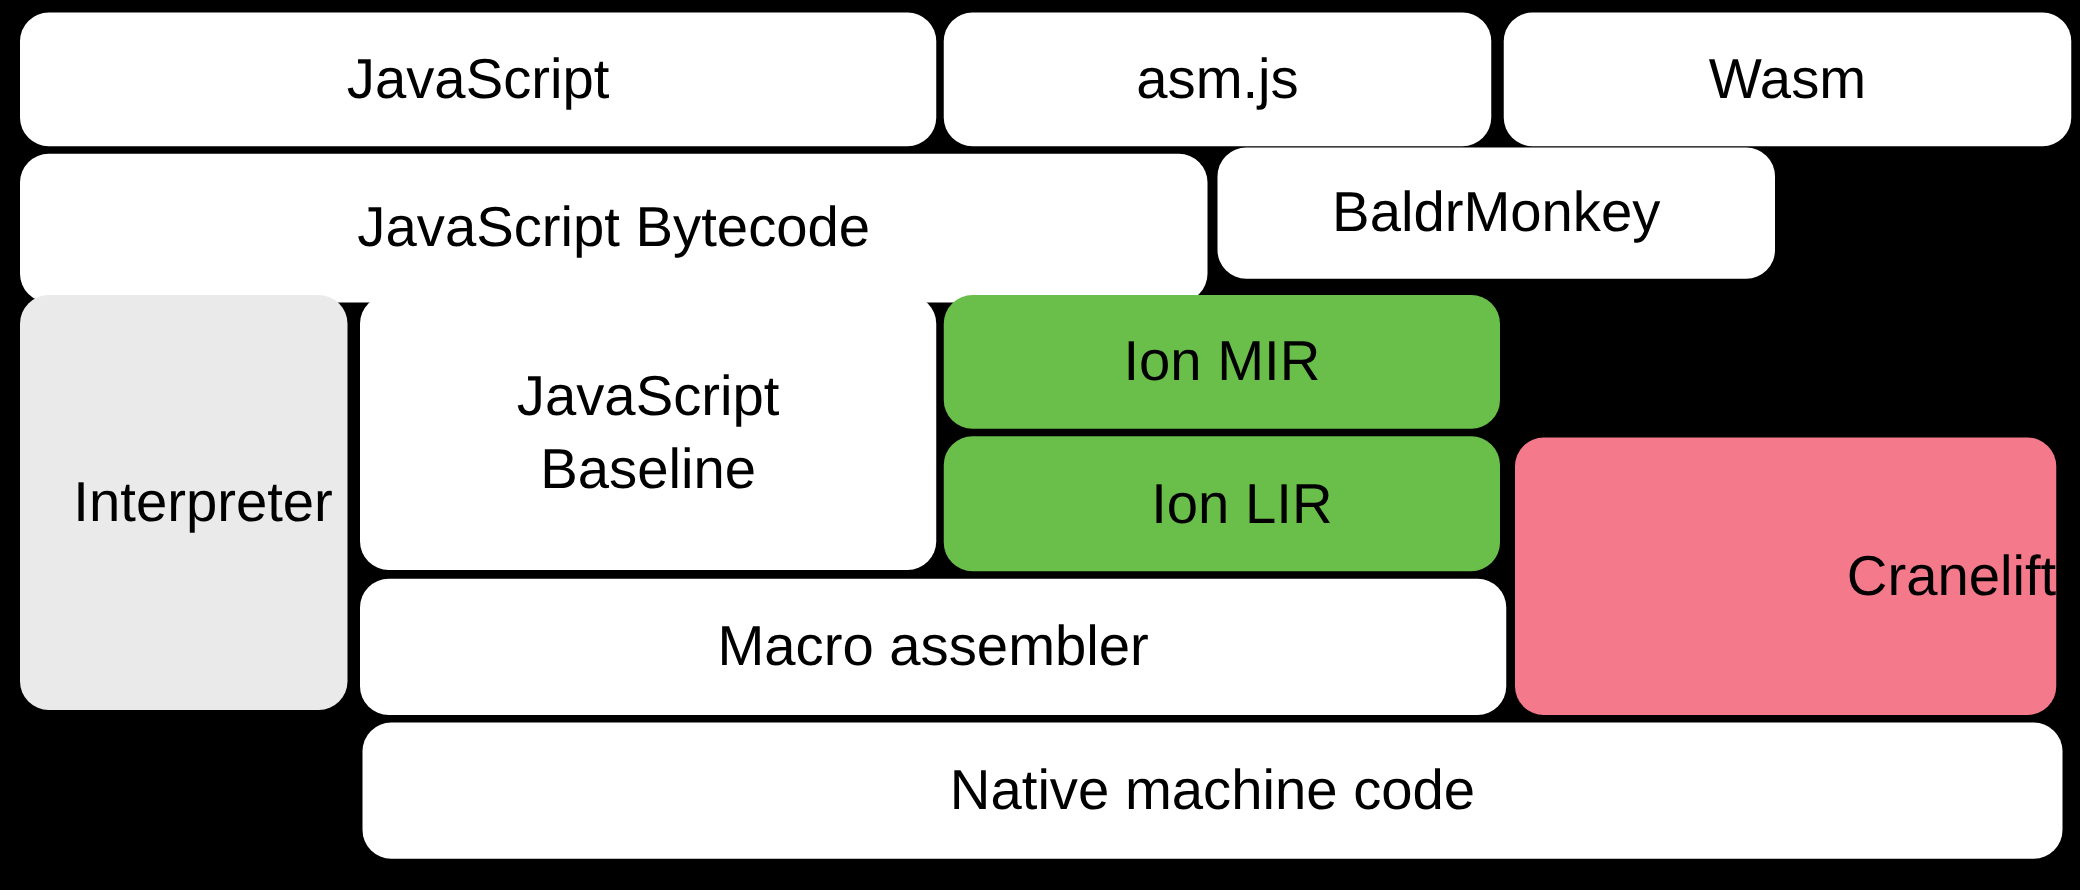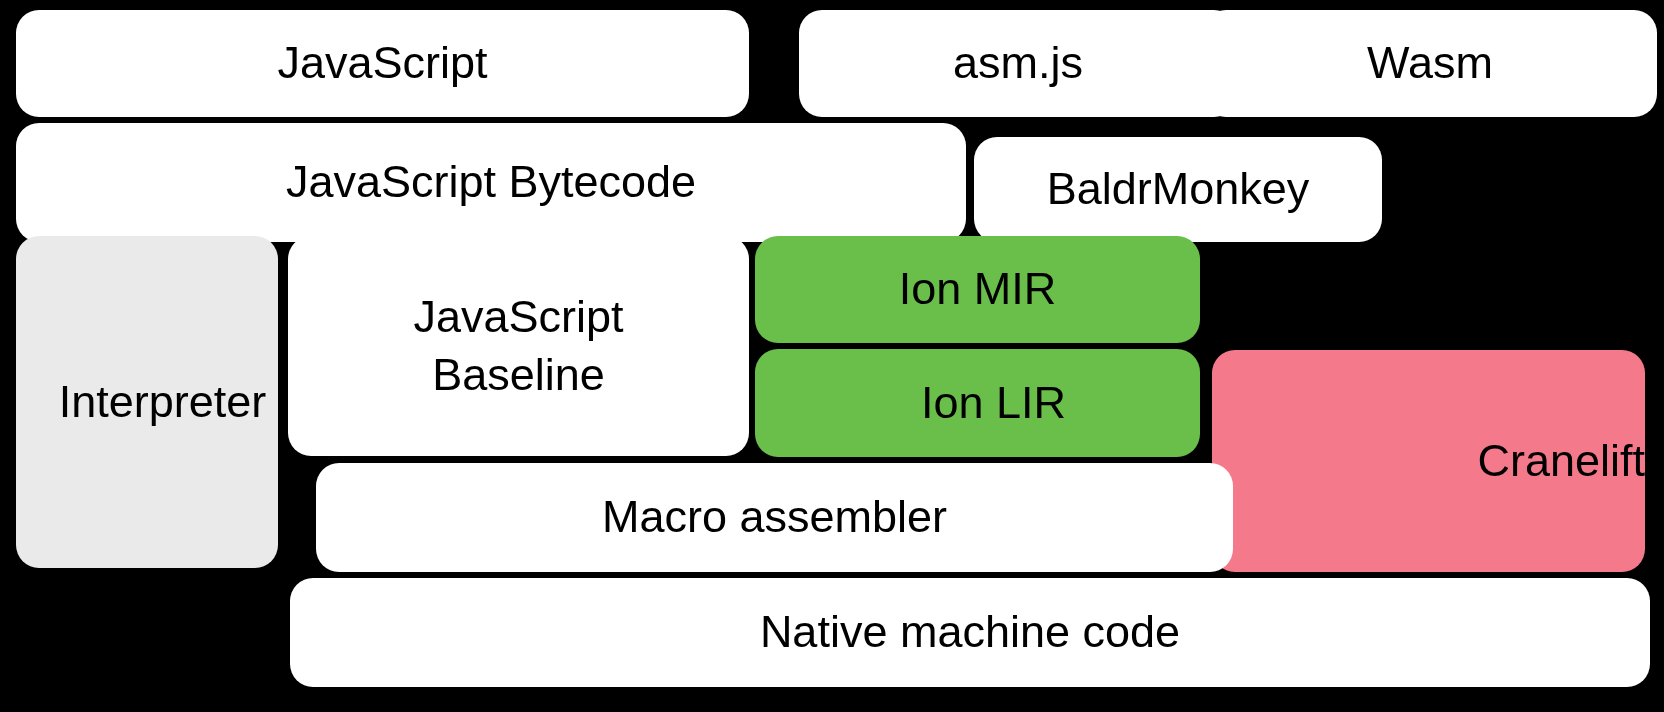--- a/index.html
+++ b/index.html
@@ -29,39 +29,39 @@
     line-height: 1.3;
     text-align: center;
     white-space: pre-line;
     letter-spacing: 0px;
   }
   
   .b-javascript   { left: 16px;   top: 10px;  width: 733px;  height: 107px; }
   .b-asmjs        { left: 755px;  top: 10px;  width: 438px;  height: 107px; }
   .b-wasm         { left: 1203px; top: 10px;  width: 454px;  height: 107px; }
   .b-bytecode     { left: 16px;   top: 123px; width: 950px;  height: 119px; }
-  .b-baldrmonkey  { left: 974px;  top: 137px; width: 408px;  height: 105px; }
+  .b-baldrmonkey  { left: 974px;  top: 118px; width: 446px;  height: 105px; }
   .b-interpreter  { left: 16px;   top: 236px; width: 262px;  height: 332px; }
   .b-baseline     { left: 288px;  top: 236px; width: 461px;  height: 220px; }
   .b-ionmir       { left: 755px;  top: 236px; width: 445px;  height: 107px; }
   .b-ionlir       { left: 755px;  top: 349px; width: 445px;  height: 108px; }
   .b-cranelift    { left: 1212px; top: 350px; width: 433px;  height: 222px; justify-content: flex-end; }
   .b-macro        { left: 288px;  top: 463px; width: 917px;  height: 109px; }
   .b-native       { left: 290px;  top: 578px; width: 1360px; height: 109px; }
 </style>
 </head>
 <body>
 
 <div class="canvas">
 
   <div class="node b-javascript" style="background: rgb(255, 255, 255);">
     <span class="label">JavaScript</span>
   </div>
 
-  <div class="node b-asmjs" style="background: rgb(255, 255, 255); margin-left: 44px;">
+  <div class="node b-asmjs" style="background: rgb(255, 255, 255);">
     <span class="label">asm.js</span>
   </div>
 
   <div class="node b-wasm" style="background: rgb(255, 255, 255);">
     <span class="label">Wasm</span>
   </div>
 
   <div class="node b-bytecode" style="background: rgb(255, 255, 255);">
     <span class="label">JavaScript Bytecode</span>
   </div>
@@ -84,21 +84,21 @@
   </div>
 
   <div class="node b-ionlir" style="background: rgb(106, 191, 75); padding-left: 32px;">
     <span class="label">Ion LIR</span>
   </div>
 
   <div class="node b-cranelift" style="background: rgb(244, 121, 139);">
     <span class="label">Cranelift</span>
   </div>
 
-  <div class="node b-macro" style="background: rgb(255, 255, 255); margin-left: 28px;">
+  <div class="node b-macro" style="background: rgb(255, 255, 255);">
     <span class="label">Macro assembler</span>
   </div>
 
   <div class="node b-native" style="background: rgb(255, 255, 255);">
     <span class="label">Native machine code</span>
   </div>
 
 </div>
 
 </body></html>

